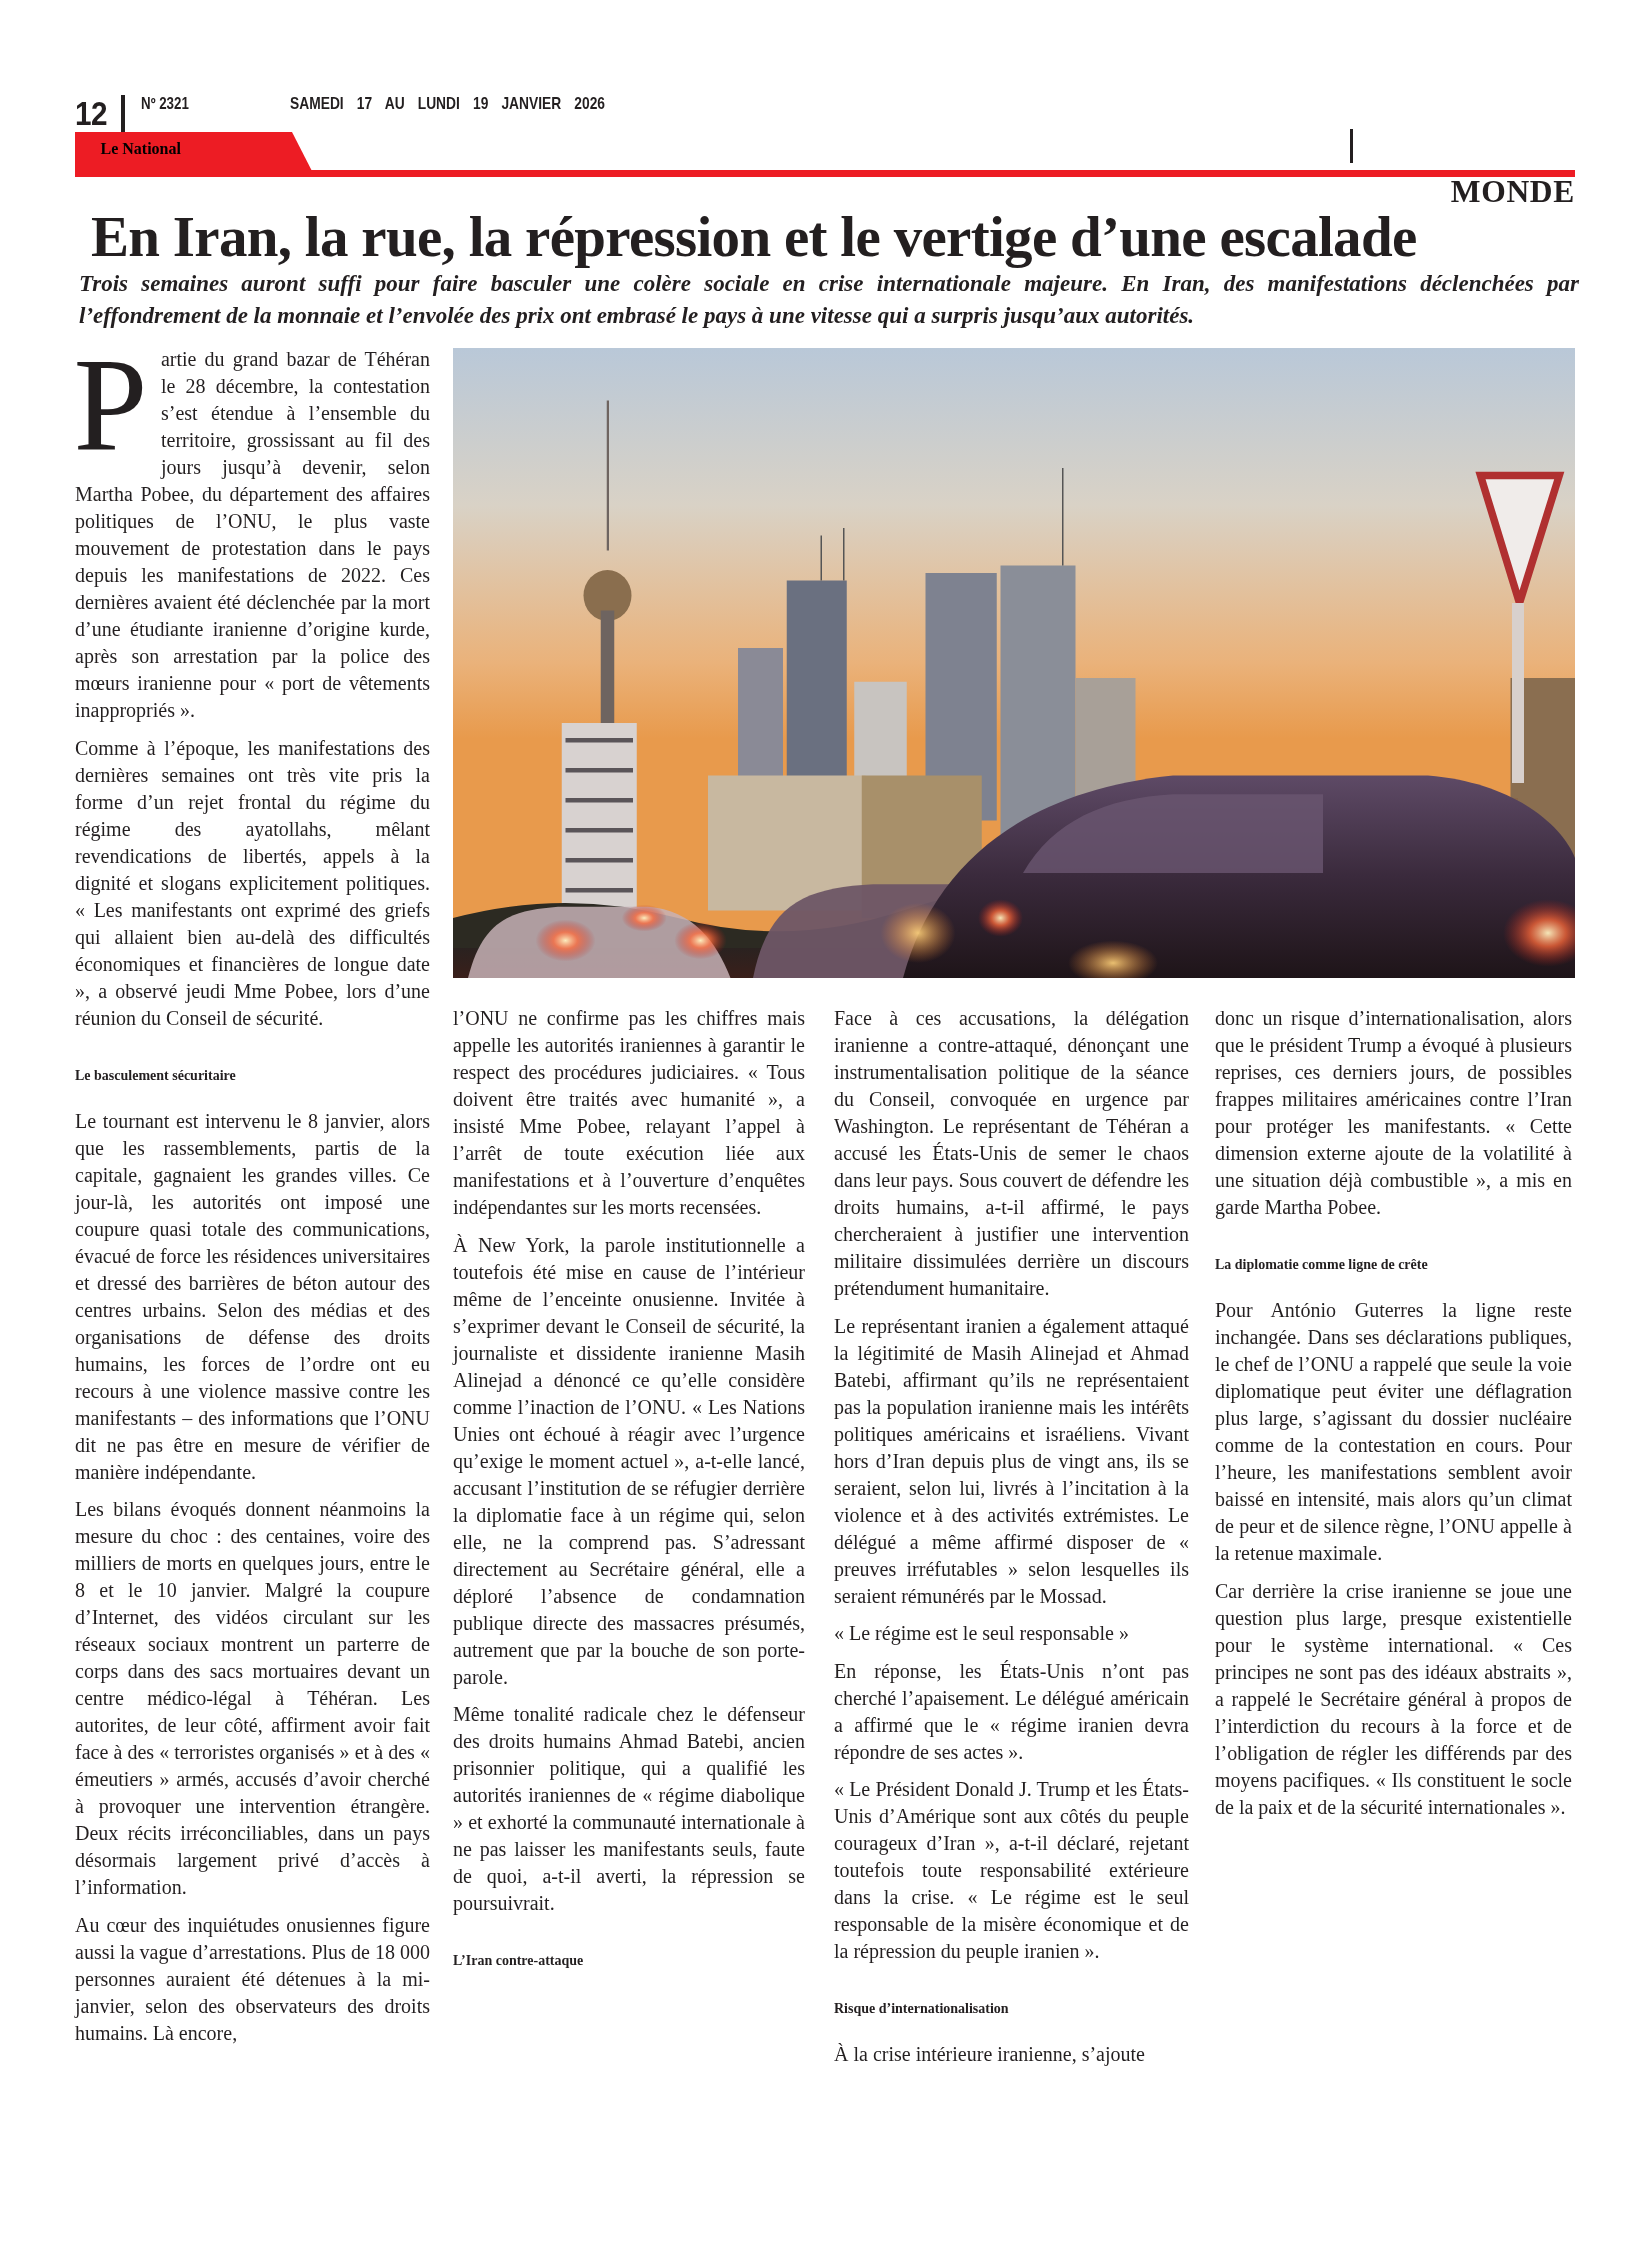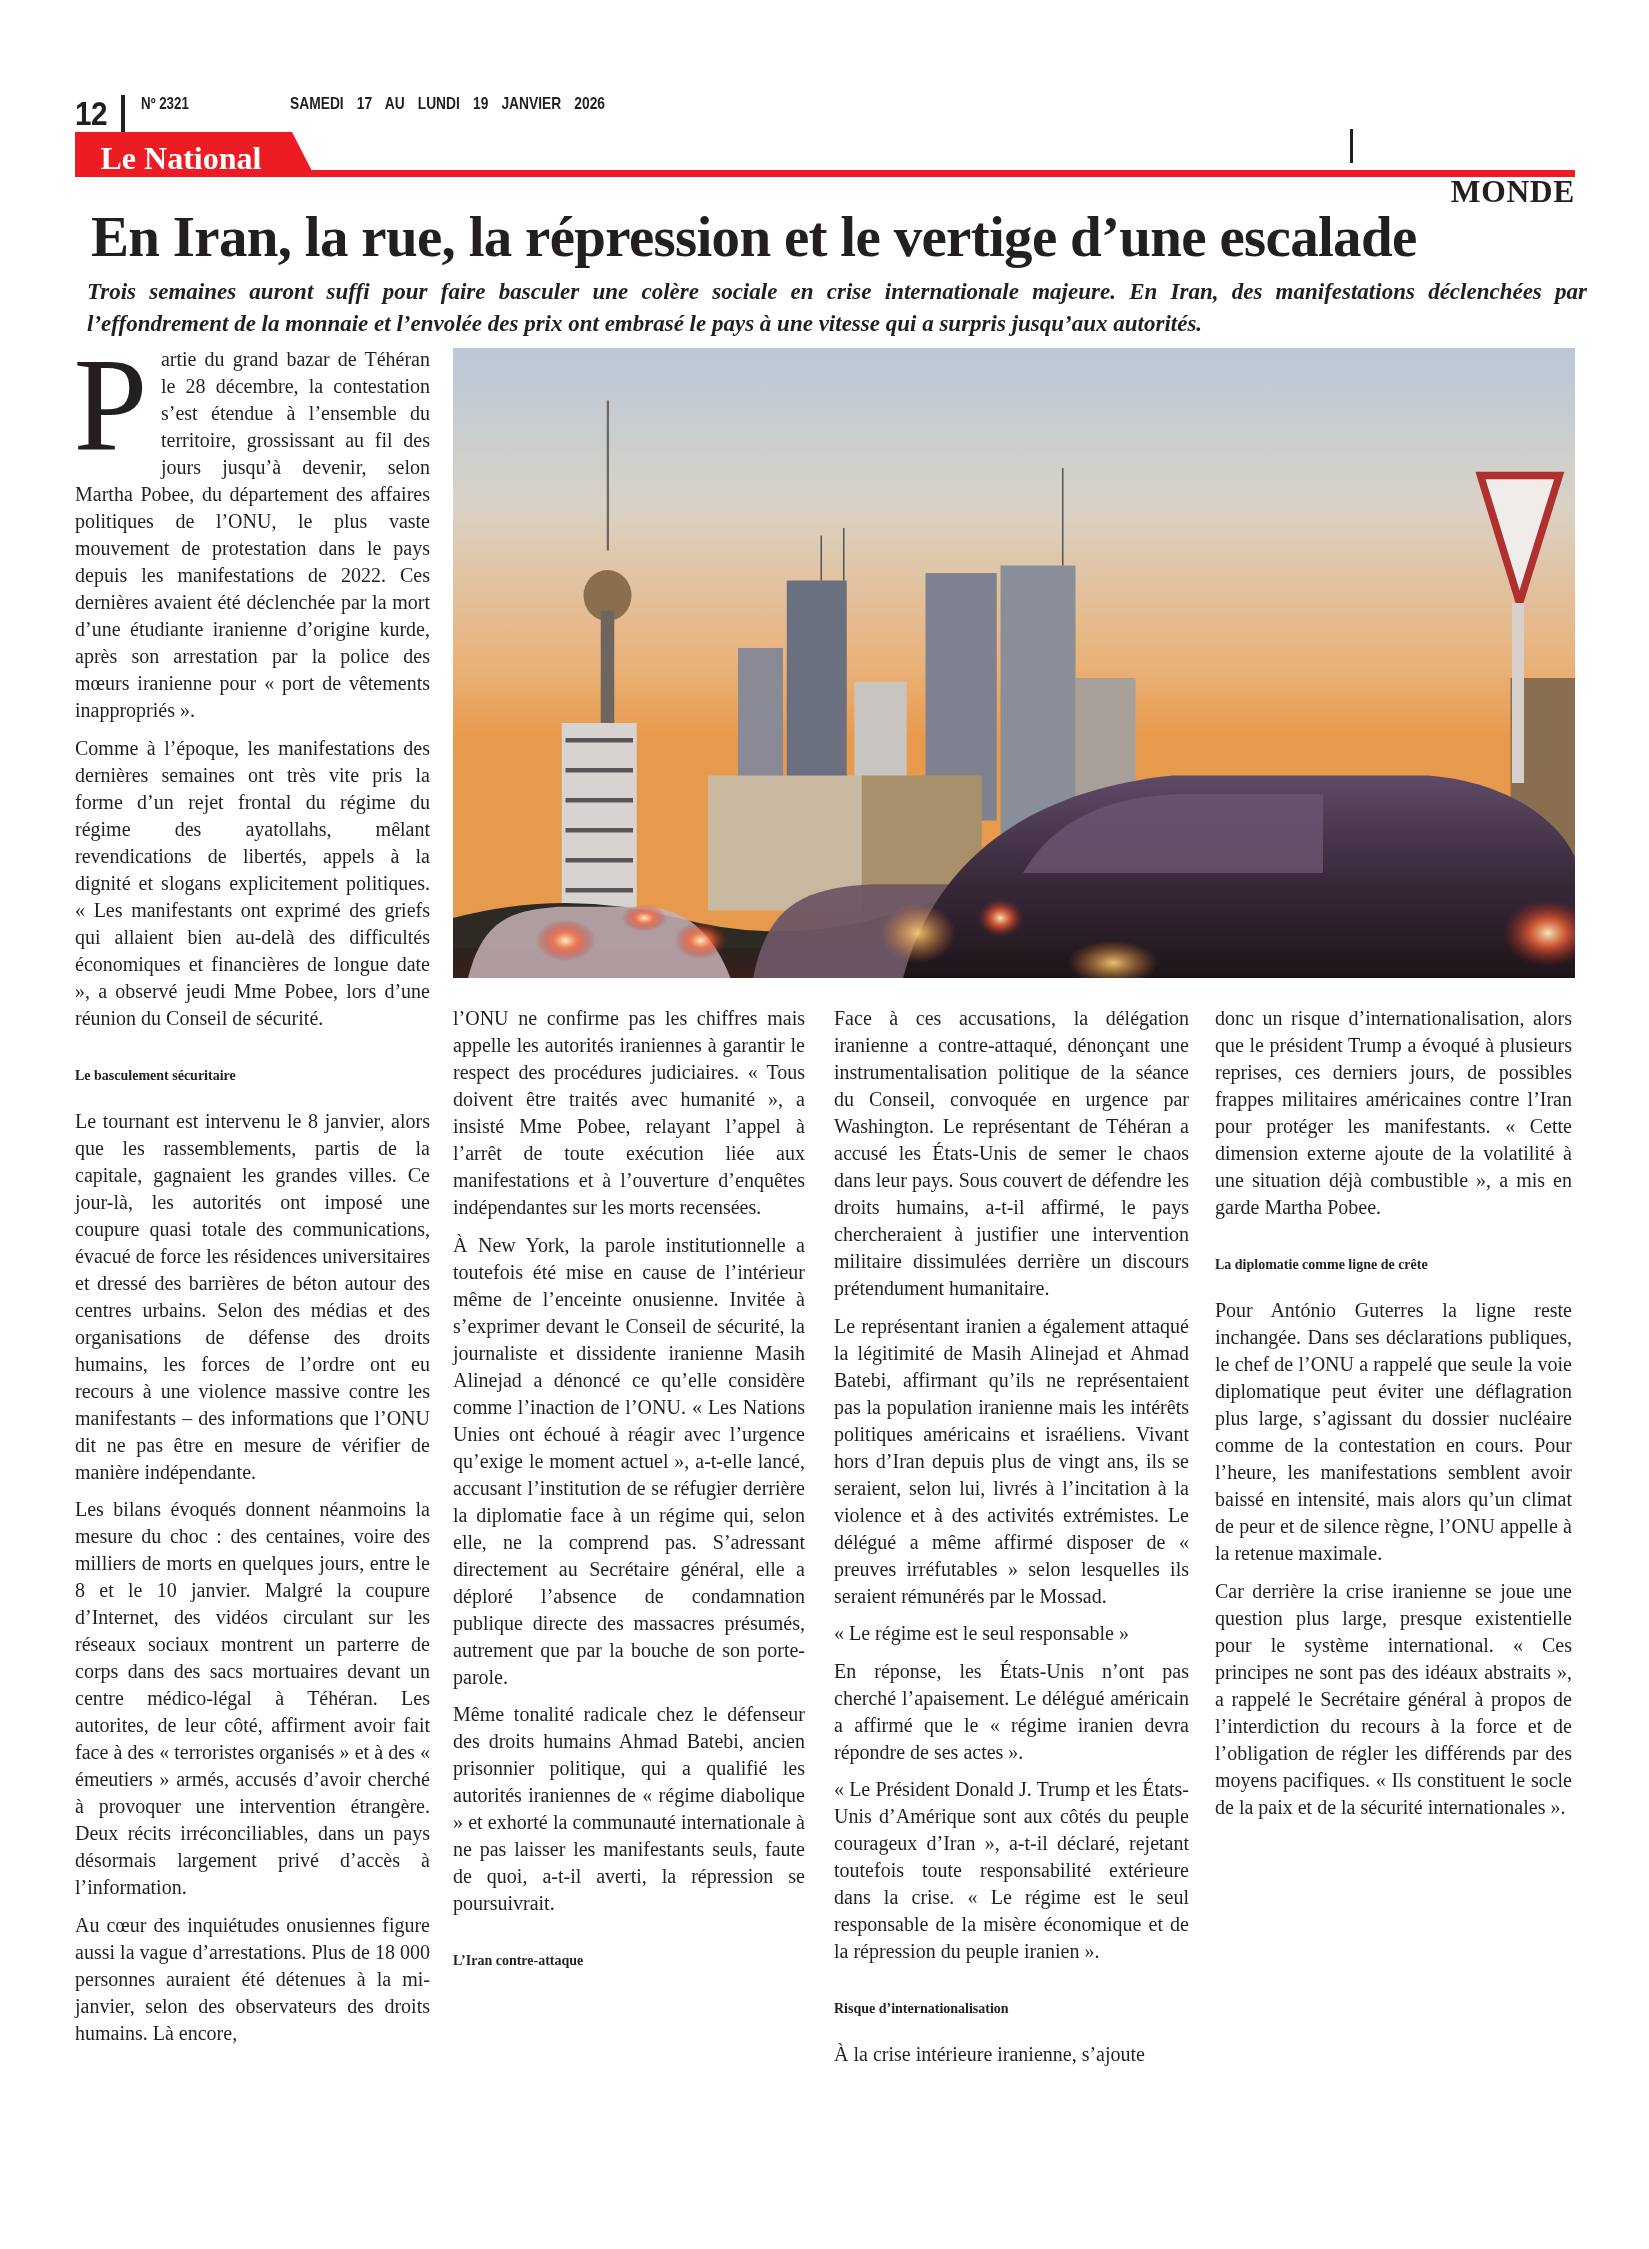--- a/index.html
+++ b/index.html
@@ -9,27 +9,27 @@
   .folio { position:absolute; top:75px; left:75px; height:45px; display:flex; align-items:flex-start;margin-top:20px; }
   .page-num { font-family:"Liberation Sans", sans-serif; font-weight:700; font-size:33px; letter-spacing:-0.7px; transform:scaleX(0.9); transform-origin:left; }
   .folio-bar { width:3.7px; height:37px; background:#231f20; margin:0 16.5px 0 10.5px; }
   .issue { font-family:"Liberation Sans", sans-serif; font-weight:700; font-size:15.7px; transform:scaleX(0.85); transform-origin:left; width:82px; white-space:nowrap; }
   .date { font-family:"Liberation Sans", sans-serif; font-weight:700; font-size:15.7px; word-spacing:10.5px; margin-left:67px; transform:scaleX(0.88); transform-origin:left; white-space:nowrap; }
 
   
   .banner { position:absolute; top:126px; left:75px; width:1500px; height:51px; }
   .banner-rule { position:absolute; left:0; right:0; bottom:0; height:7.5px; background:#ed1c24; }
   .banner-tab { position:absolute; left:0; bottom:0; height:45px; width:240px; background:#ed1c24; clip-path:polygon(0 0, 217px 0, 240px 100%, 0 100%); }
-  .banner-tab-label { position:absolute; left:25.5px; top:7.5px; font-family:"Liberation Serif", serif; font-weight:700; font-size:32px; color:#ffffff;text-align:center; }
+  .banner-tab-label { position:absolute; left:25.5px; top:7.5px; font-family:"Liberation Serif", serif; font-weight:700; font-size:16px; color:#000000;text-align:center; }
   .section-sep { position:absolute; left:1275px; top:3px; width:3px; height:34px; background:#231f20; }
   .section-label { position:absolute; right:0; top:0; font-family:"Liberation Serif", serif; font-weight:700; font-size:31.5px; letter-spacing:0.7px; color:#231f20;margin-top:48px; }
 
   
   .headline { position:absolute; top:187px; left:75px; width:1500px; font-family:"Liberation Serif", serif; font-weight:700; font-size:57px; line-height:67px; letter-spacing:-0.7px; margin:16px; white-space:nowrap; }
-  .standfirst { position:absolute; top:264px; left:75px; width:1500px; font-family:"Liberation Serif", serif; font-style:italic; font-weight:700; font-size:23px; line-height:31.5px; text-align:justify; margin:12px; }
+  .standfirst { position:absolute; top:264px; left:75px; width:1500px; font-family:"Liberation Serif", serif; font-style:italic; font-weight:700; font-size:23px; line-height:31.5px; text-align:justify; margin:4px; }
 
   
   .col { position:absolute; font-family:"Liberation Serif", serif; font-size:20px; line-height:27px; text-align:justify; hyphens:manual; }
   .col p { margin:0 0 10.5px 0; }
   .col h2 { font-family:Liberation Serif, serif; font-weight:700; font-size:14px; line-height:34px; margin:27px 0 15px 0; text-align:left; }
   .col1 { left:75px; top:346px; width:355px; }
   .col2 { left:453px; top:1005px; width:352px; }
   .col3 { left:834px; top:1005px; width:355px; }
   .col4 { left:1215px; top:1005px; width:357px; }
 

